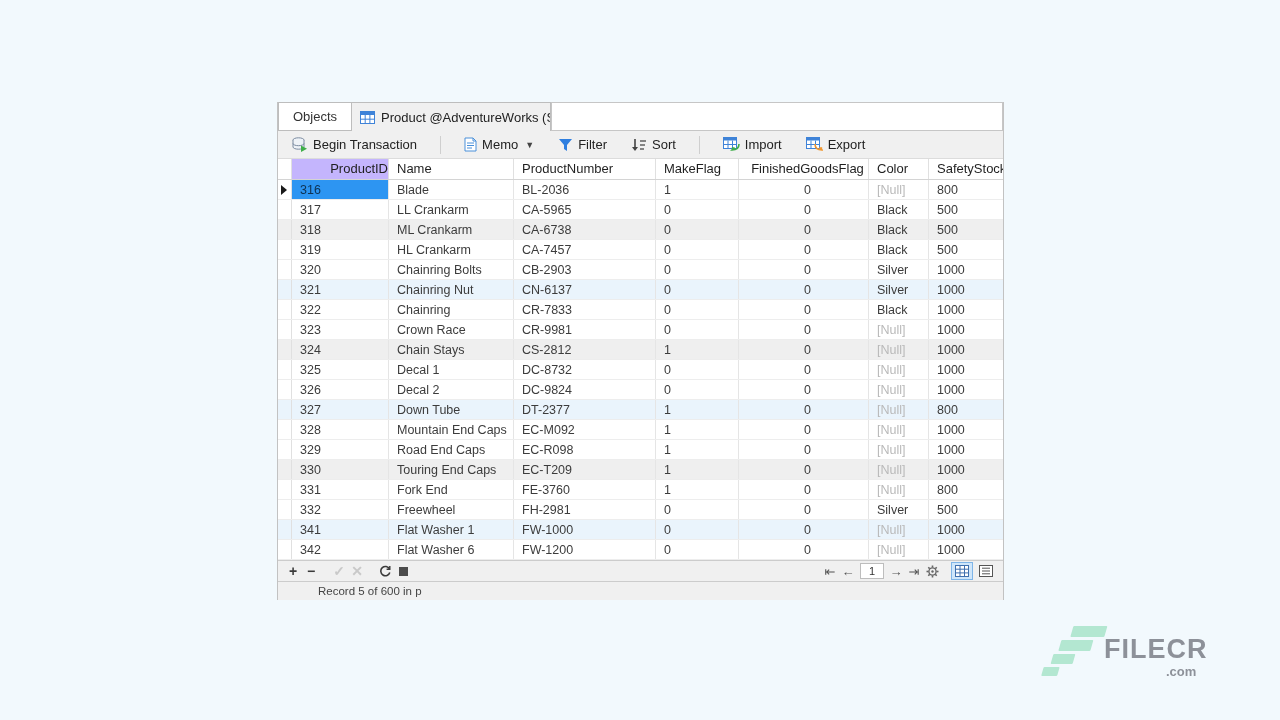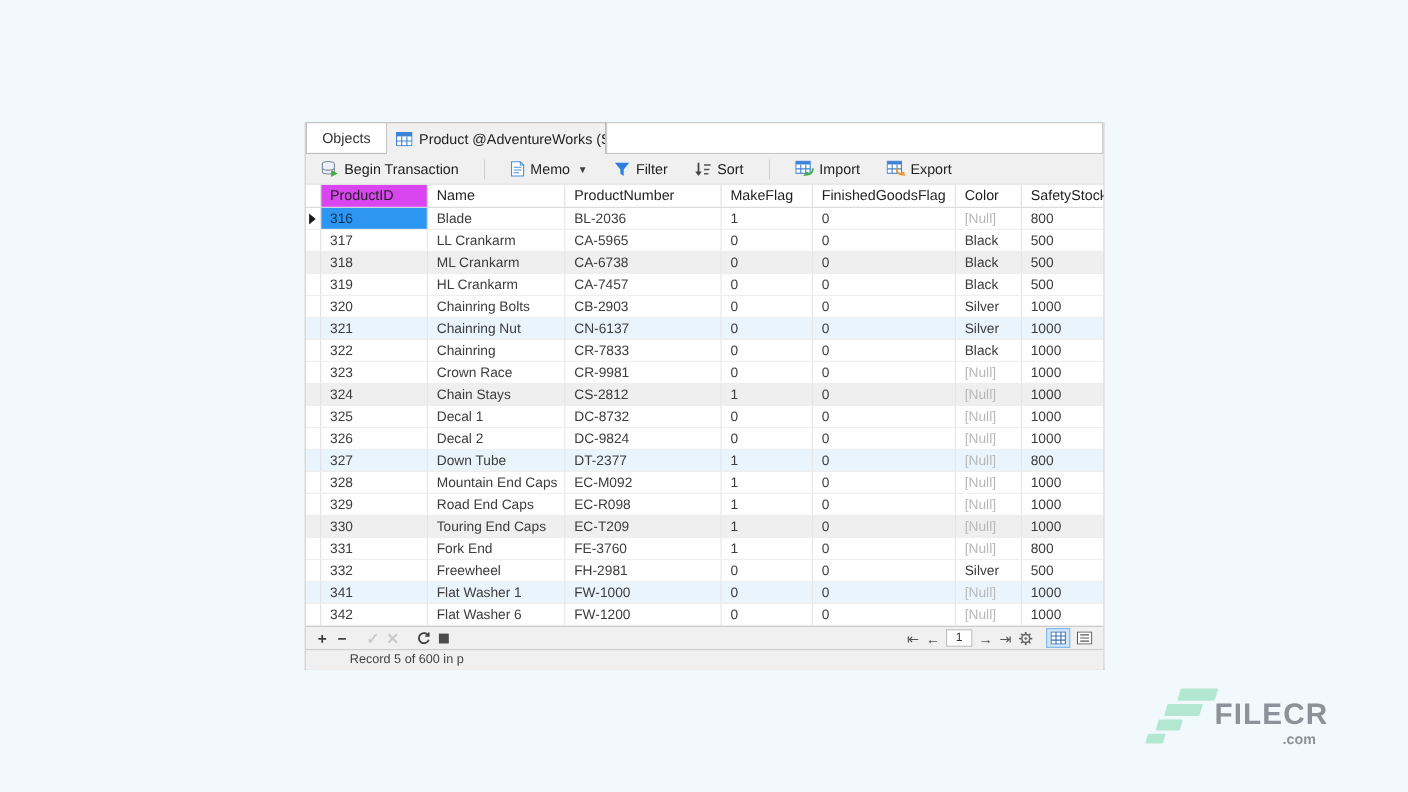--- a/index.html
+++ b/index.html
@@ -4,21 +4,21 @@
 <style>
   * { margin:0; padding:0; box-sizing:border-box; }
   html,body { width:1280px; height:720px; }
   body {
     background:#f2f9fd;
     font-family:"Liberation Sans", sans-serif;
     overflow:hidden;
     position:relative;
   }
   .app-window {
-    position:absolute; left:277px; top:111px; width:727px; height:498px;
+    position:absolute; left:277px; top:102px; width:727px; height:498px;
     background:#fff;
     border-left:1px solid #c2c2c2; border-right:1px solid #c2c2c2; border-bottom:1px solid #c2c2c2;
     display:flex; flex-direction:column;
   }
   
   .tabstrip { height:29px; display:flex; flex:none; }
   .tab-objects {
     width:74px; background:#fff; border:1px solid #bdbdbd; border-bottom:1px solid #bdbdbd;
     display:flex; align-items:center; justify-content:center;
     font-size:13px; color:#333;
@@ -38,33 +38,33 @@
   .tbtn { display:flex; align-items:center; gap:5px; padding:2px 6px; white-space:nowrap; cursor:default; }
   .tsep { width:1px; height:18px; background:#cfcfcf; margin:0 5px; }
   .caret { font-size:9px; color:#444; margin-left:2px; }
   
   .gridwrap { flex:none; height:401px; overflow:hidden; background:#fff; position:relative; }
   .grid-header { display:flex; height:21px; background:#fff; border-bottom:1px solid #d4d4d4; }
   .hcell {
     font-size:13px; color:#1f1f1f; padding:2px 0 0 8px;
     border-right:1px solid #e0e0e0; white-space:nowrap; overflow:hidden; flex:none;
   }
-  .hsel { background:#d946ef; }
+  .hsel { background:#c4b5fd;text-align:right; }
   .gut { width:14px; flex:none; border-right:1px solid #e0e0e0; position:relative; }
   .grow { display:flex; height:20px; border-bottom:1px solid #ededed; background:#fff; }
   .grow.tint-gray { background:#efefef; }
   .grow.tint-blue { background:#eaf4fc; }
   .cell {
     font-size:12.5px; color:#3c3c3c; padding:3px 0 0 8px;
     border-right:1px solid #e5e5e5; white-space:nowrap; overflow:hidden; flex:none;
   }
   .cell.null { color:#b9b9b9; }
   .cell.sel { background:#2d95f2; color:#0e3253; }
   .c0 { width:97px; } .c1 { width:125px; } .c2 { width:142px; } .c3 { width:83px; }
-  .c4 { width:130px; } .c5 { width:60px; } .c6 { width:90px; }
+  .c4 { width:130px;text-align:center; } .c5 { width:60px; } .c6 { width:90px; }
   .rowmarker {
     position:absolute; left:3px; top:5px; width:0; height:0;
     border-left:6px solid #1a1a1a; border-top:5px solid transparent; border-bottom:5px solid transparent;
   }
   
   .btoolbar {
     height:21px; flex:none; background:#f0f0f0; border-top:1px solid #cccccc;
     display:flex; align-items:center; padding:0 6px; font-size:13px; color:#444;
   }
   .bicon { display:flex; align-items:center; justify-content:center; width:18px; height:18px; cursor:default; }

